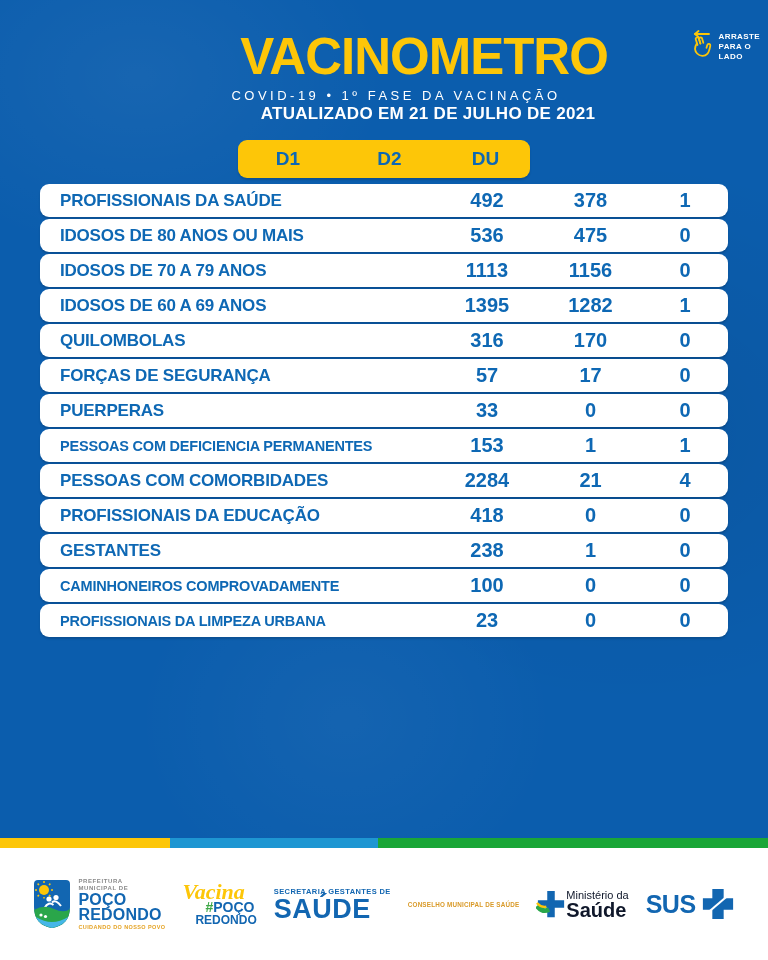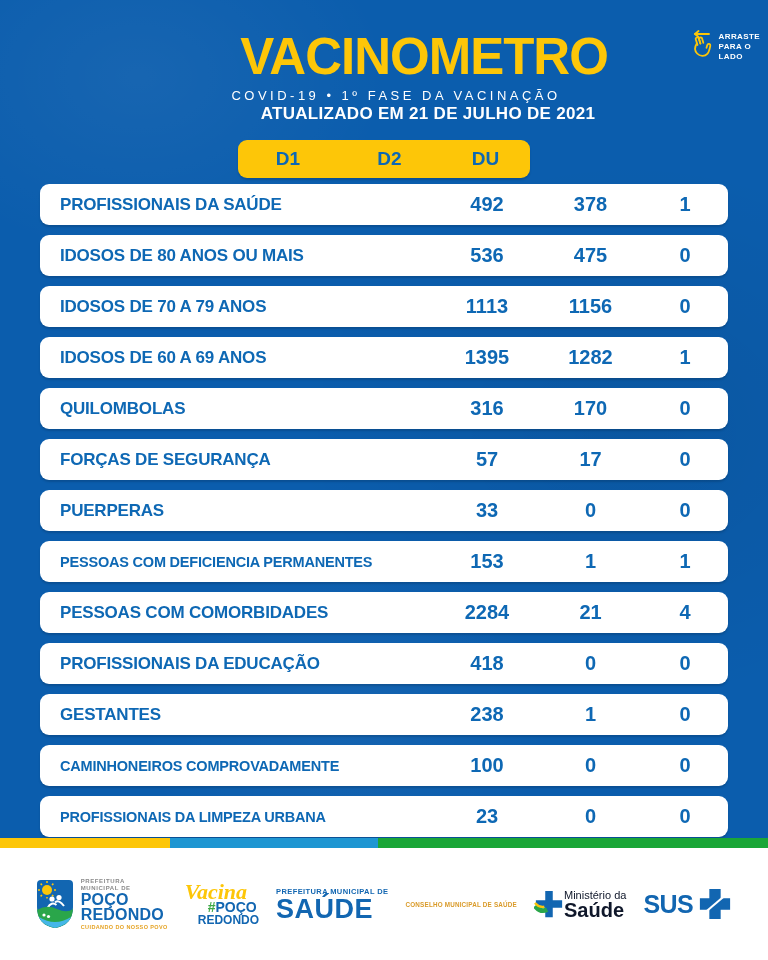--- a/index.html
+++ b/index.html
@@ -27,21 +27,21 @@
              color:#fff; font-size:17px; font-weight:bold; letter-spacing:.3px; z-index:2;padding-left:44px; }
 
   
   .table { position:absolute; left:40px; top:140px; width:688px; z-index:2; }
   .thead { display:flex; justify-content:center; margin-bottom:6px; }
   .thead .pill { width:292px; height:38px; background:#FDC608; border-radius:9px;
                  display:grid; grid-template-columns:100px 103px 89px; align-items:center;
                  box-shadow:0 2px 2px rgba(0,0,0,.15); }
   .thead .pill span { text-align:center; color:#0E68B4; font-weight:bold; font-size:19px; }
   .trow { display:grid; grid-template-columns:1fr 104px 103px 86px; align-items:center;
-          height:41px; background:#fff; border-radius:9px; margin-bottom:10px;
+          height:33px; background:#fff; border-radius:9px; margin-bottom:2px;
           box-shadow:0 2px 2px rgba(0,0,0,.15); }
   .trow .lbl { padding-left:20px; color:#0E68B4; font-weight:bold; font-size:17px;
                letter-spacing:-.2px; white-space:nowrap; overflow:hidden; }
   .trow.sm .lbl { font-size:14.5px; }
   .trow .num { text-align:center; color:#0E68B4; font-weight:bold; font-size:20px; }
 
   
   .stripe { position:absolute; top:838px; left:0; width:768px; height:10px; display:flex; z-index:2; }
   .stripe .s1 { width:170px; background:#FDC608; }
   .stripe .s2 { width:208px; background:#1E96D2; }
@@ -228,21 +228,21 @@
 
     <div class="logo-vacina">
       <div class="vacina-script">Vacina</div>
       <div class="vacina-row">
         <span class="vacina-hash">#</span><span>POÇO</span>
       </div>
       <div class="vacina-row vacina-l2">REDONDO</div>
     </div>
 
     <div class="logo-secretaria">
-      <div class="sec-top">PREFEITURA MUNICIPAL DE</div>
+      <div class="sec-top">SECRETARIA GESTANTES DE</div>
       <div class="sec-name">SAÚDE</div>
     </div>
 
     <div class="logo-cms">
       <div class="cms-sub">CONSELHO MUNICIPAL DE SAÚDE</div>
     </div>
 
     <div class="logo-ms">
       <svg width="30" height="30" viewBox="0 0 32 32">
         <path d="M12 2 h8 v10 h10 v8 h-10 v10 h-8 v-10 H2 v-8 h10 z" fill="#1266B1"></path>

